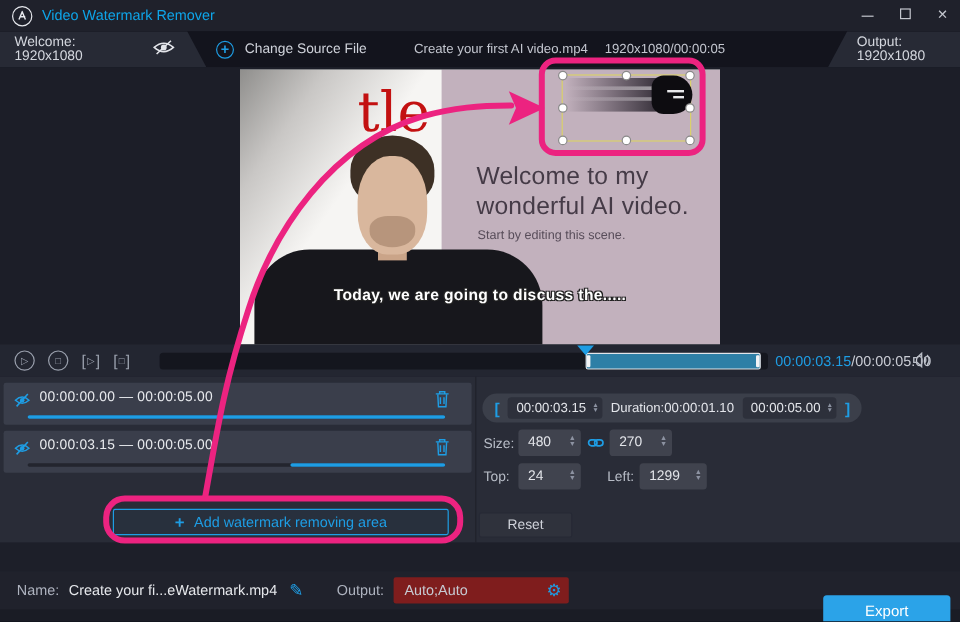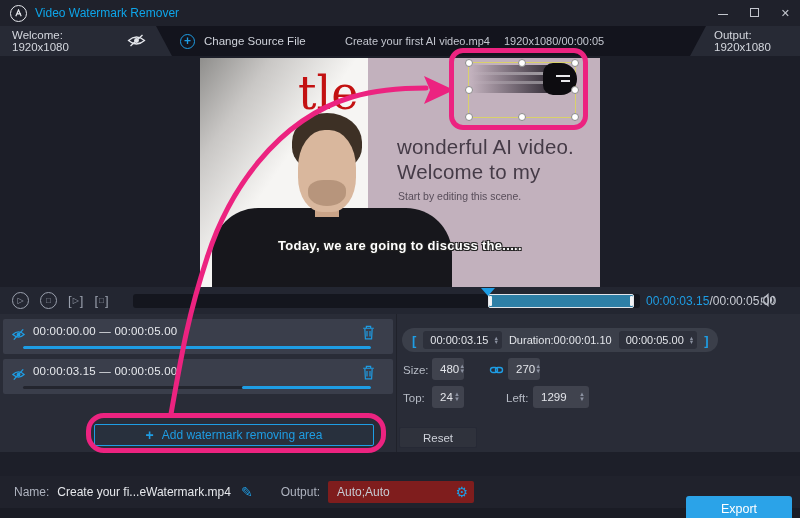--- a/index.html
+++ b/index.html
@@ -78,21 +78,21 @@
   .seg-fill { position:absolute; top:0; height:3px; background:#1e9de4; border-radius:2px; }
   .add-area-btn { position:absolute; left:94px; top:110px; width:280px; height:22px; border:1px solid #1e9de4; border-radius:2px; background:rgba(30,157,228,0.04); color:#1e9de4; font-size:12px; display:flex; align-items:center; justify-content:center; gap:8px; cursor:pointer; }
   .add-plus { font-size:14px; font-weight:bold; line-height:1; }
 
   .trim-row { position:absolute; left:402px; top:14px; width:316px; height:24px; background:#3b3f4a; border-radius:12px; display:flex; align-items:center; padding:0 10px; gap:7px; }
   .bracket { color:#1e9de4; font-size:13px; font-weight:bold; }
   .trim-field { display:flex; align-items:center; background:#2d303b; border-radius:3px; height:18px; padding:0 3px 0 7px; font-size:11px; color:#e3e5ea; gap:5px; }
   .duration-text { font-size:11px; color:#e3e5ea; }
   .spinner { display:flex; flex-direction:column; color:#8d93a2; font-size:5.5px; line-height:4.5px; cursor:pointer; }
   .prop-label { position:absolute; font-size:11.5px; color:#b7bcc6; }
-  .num-field { position:absolute; width:32px; height:22px; background:#40434e; border-radius:3px; display:flex; align-items:center; padding:0 4px 0 8px; font-size:11.5px; color:#e3e5ea; }
+  .num-field { position:absolute; width:52px; height:22px; background:#40434e; border-radius:3px; display:flex; align-items:center; padding:0 4px 0 8px; font-size:11.5px; color:#e3e5ea; }
   .num-field .spinner { margin-left:auto; font-size:6px; line-height:5px; }
   .link-icon { position:absolute; left:489px; top:48px; color:#1e9de4; }
   .reset-btn { position:absolute; left:399px; top:113px; width:78px; height:21px; background:#2f323c; border:1px solid #262935; border-radius:2px; color:#cfd2da; font-size:11.5px; display:flex; align-items:center; justify-content:center; cursor:pointer; }
 
   
   .footer { position:absolute; left:0; top:476px; width:800px; height:66px; }
   .name-row { position:absolute; left:0; top:0; width:800px; height:32px; background:#20222c; display:flex; align-items:center; padding-left:14px; font-size:12px; }
   .save-row { position:absolute; left:0; top:32px; width:800px; height:34px; background:#1a1c25; display:flex; align-items:flex-end; padding-left:14px; font-size:12px; }
   .lbl { color:#aeb3bf; margin-right:8px; }
   .name-value { color:#e6e8ec; margin-right:10px; }
@@ -159,22 +159,22 @@
       <div class="v-white"></div>
       <div class="v-mauve"></div>
       <div class="person">
         <div class="suit"></div>
         <div class="neck"></div>
         <div class="hair"></div>
         <div class="face"></div>
       </div>
       <div class="red-text">tle</div>
       <div class="v-heading">
+        <div>Welcome to my</div>
         <div>wonderful AI video.</div>
-        <div>Welcome to my</div>
       </div>
       <div class="v-sub">Start by editing this scene.</div>
       <div class="v-caption">Today, we are going to discuss the.....</div>
 
       <div class="sel-box">
         <div class="wm-streak"></div>
         <div class="wm-capsule">
             <i class="wm-t1"></i>
             <i class="wm-t2"></i>
           </div>

